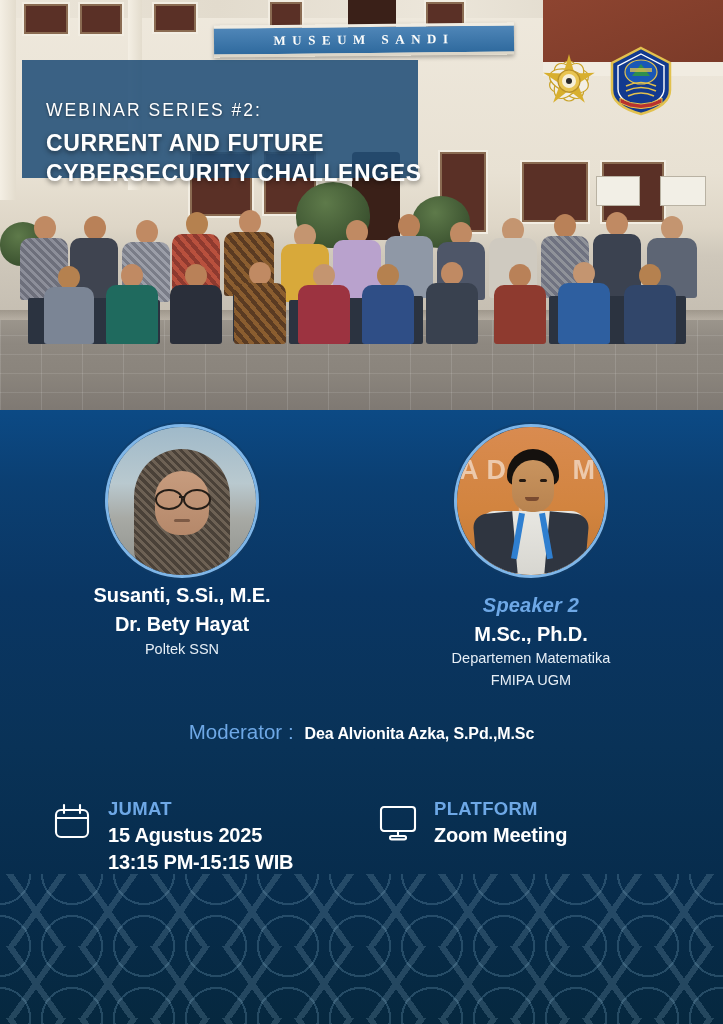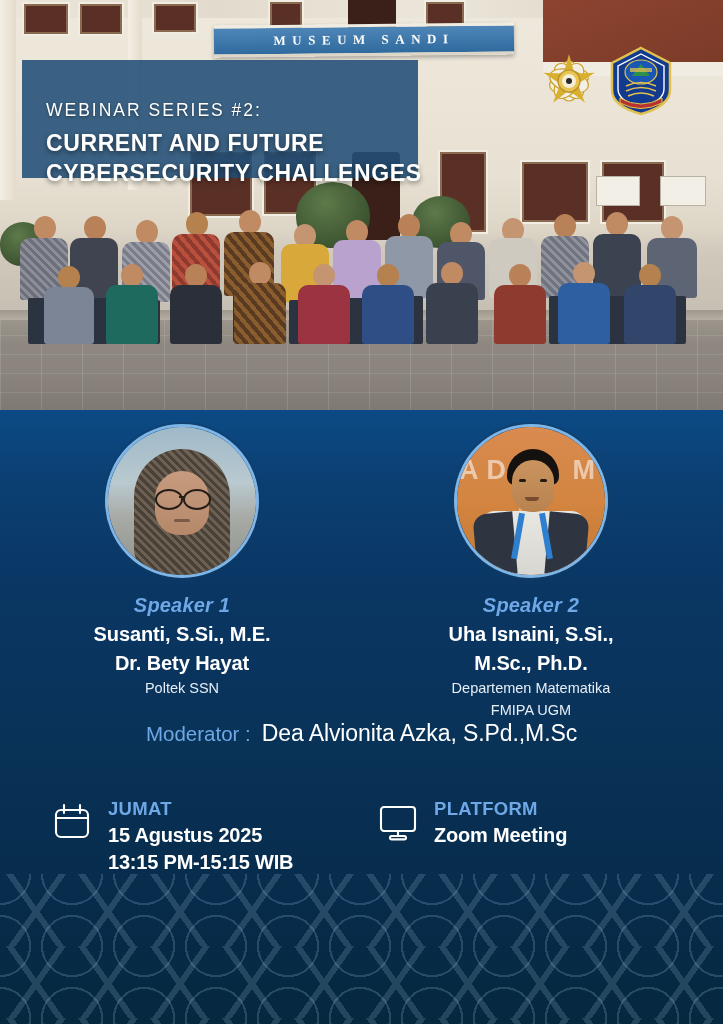--- a/index.html
+++ b/index.html
@@ -131,21 +131,21 @@
   .sp-role{margin-top:16px;color:#6ea8e6;font-size:20px;font-weight:700;font-style:italic;
     letter-spacing:.2px;}
   .sp-name{margin-top:5px;color:#ffffff;font-size:20px;font-weight:800;line-height:1.22;
     letter-spacing:-.1px;}
   .sp-aff{margin-top:3px;color:#e6eef6;font-size:14.5px;font-weight:400;line-height:1.3;}
 
   
   .moderator{position:absolute;left:0;top:310px;width:723px;text-align:center;}
   .mod-line{display:flex;align-items:baseline;justify-content:center;gap:11px;}
   .mod-label{color:#6ea8e6;font-size:20.5px;font-weight:400;}
-  .mod-name{color:#ffffff;font-size:23px;font-weight:400;letter-spacing:-.1px;}
+  .mod-name{color:#ffffff;font-size:16px;font-weight:700;letter-spacing:-.1px;}
   .mod-aff{margin-top:5px;color:#e8eff7;font-size:15.5px;font-weight:400;}
 
   
   .info{position:absolute;left:0;top:388px;width:723px;}
   .info-item{position:absolute;display:flex;align-items:flex-start;gap:16px;}
   .info-date{left:52px;}
   .info-plat{left:378px;}
   .ico{flex:0 0 auto;margin-top:4px;}
   .info-head{color:#6ea8e6;font-size:18.5px;font-weight:700;letter-spacing:.3px;line-height:1.15;}
   .info-body{margin-top:4px;color:#ffffff;font-size:20px;font-weight:800;line-height:1.28;
@@ -363,21 +363,20 @@
       <div class="sp sp1">
         <div class="avatar">
           <div class="av-bg av1-bg"></div>
           <div class="a1-hijab"></div>
           <div class="a1-face"></div>
           <div class="a1-glass a1-gl"></div>
           <div class="a1-glass a1-gr"></div>
           <div class="a1-bridge"></div>
           <div class="a1-mouth"></div>
         </div>
-        <div class="sp-role">Speaker 1</div>
         <div class="sp-name">Susanti, S.Si., M.E.</div>
         <div class="sp-name">Dr. Bety Hayat</div>
         <div class="sp-aff">Poltek SSN</div>
       </div>
 
       <div class="sp sp2">
         <div class="avatar">
           <div class="av-bg av2-bg"></div>
           <div class="av2-letters">AD H M</div>
           <div class="av2-letters2">K</div>
@@ -386,21 +385,20 @@
           <div class="a2-jacket-r"></div>
           <div class="a2-lany-l"></div>
           <div class="a2-lany-r"></div>
           <div class="a2-hair"></div>
           <div class="a2-face"></div>
           <div class="a2-eye a2-el"></div>
           <div class="a2-eye a2-er"></div>
           <div class="a2-smile"></div>
         </div>
         <div class="sp-role">Speaker 2</div>
-        <div class="sp-name">Uha Isnaini, S.Si.,</div>
         <div class="sp-name">M.Sc., Ph.D.</div>
         <div class="sp-aff">Departemen Matematika</div>
         <div class="sp-aff">FMIPA UGM</div>
       </div>
     </div>
 
     <div class="moderator">
       <div class="mod-line">
         <span class="mod-label">Moderator :</span>
         <span class="mod-name">Dea Alvionita Azka, S.Pd.,M.Sc</span>

